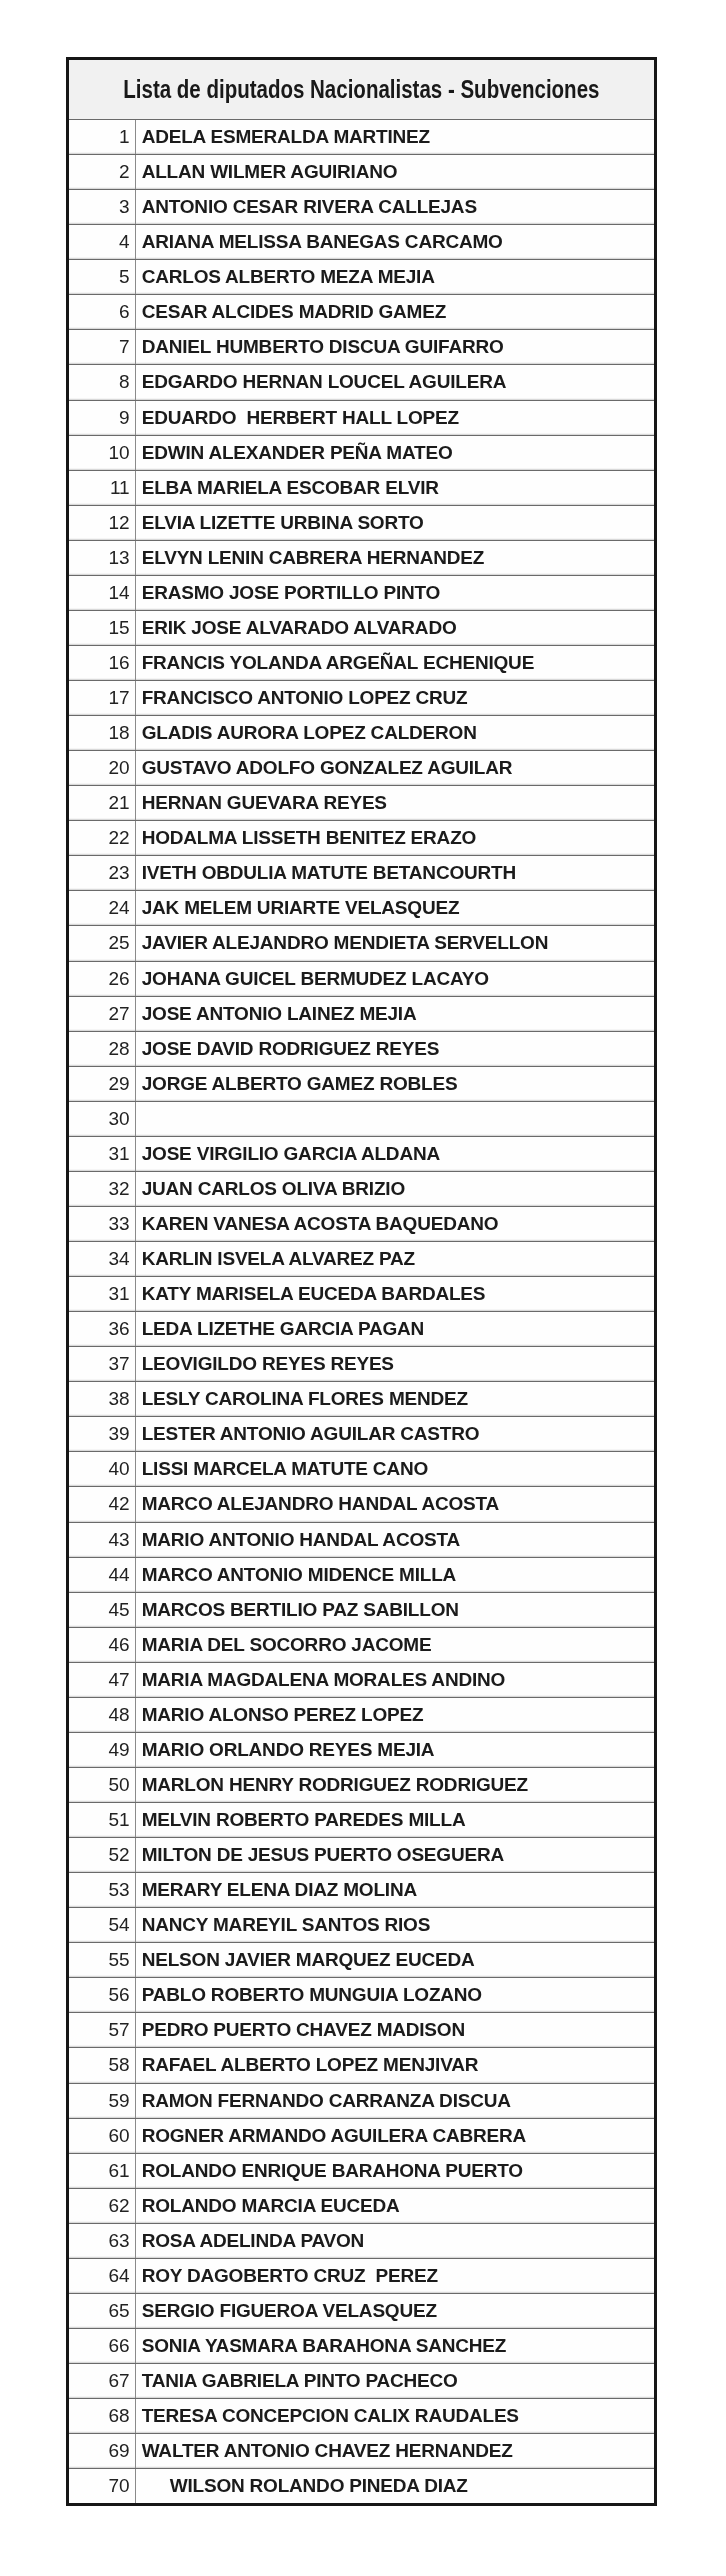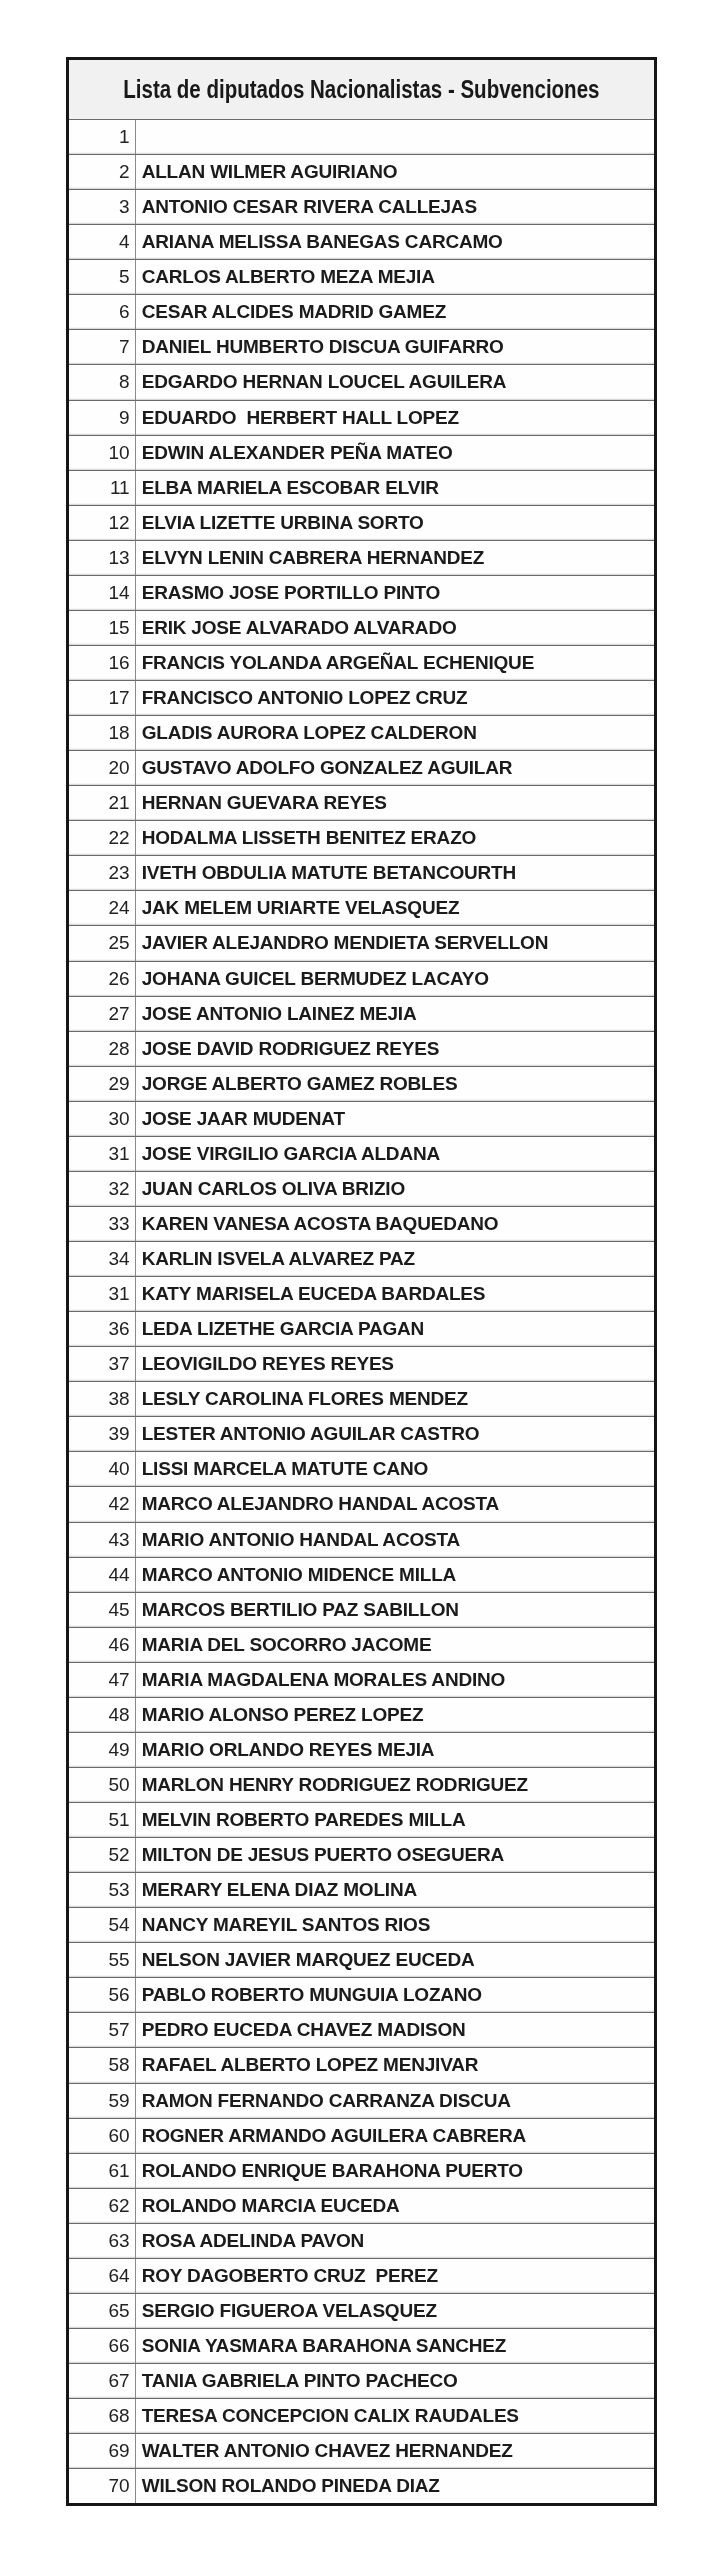--- a/index.html
+++ b/index.html
@@ -55,20 +55,21 @@
     box-sizing: border-box;
     display: flex;
     align-items: stretch;
     border-bottom: 1.3px solid #6a6a6a;
     box-shadow: inset 0 -1.3px 0 #d9d9d9;
     background: #fefefe;
   }
   .row:last-child {
     border-bottom: none;
     box-shadow: none;
+    gap: 28px;
   }
   .num {
     box-sizing: border-box;
     width: 67px;
     flex: 0 0 67px;
     border-right: 1.3px solid #8a8a8a;
     display: flex;
     align-items: center;
     justify-content: flex-end;
     padding-right: 5.7px;
@@ -94,20 +95,21 @@
 <body>
 
 <div class="page">
   <div class="table">
     <div class="header">
       <div class="title">Lista de diputados Nacionalistas - Subvenciones</div>
     </div>
     <div class="rows" id="rows">
   <div class="row">
     <div class="num">1</div>
+    <div class="name">ADELA ESMERALDA MARTINEZ</div>
   </div>
 
   <div class="row">
     <div class="num">2</div>
     <div class="name">ALLAN WILMER AGUIRIANO</div>
   </div>
 
   <div class="row">
     <div class="num">3</div>
     <div class="name">ANTONIO CESAR RIVERA CALLEJAS</div>
@@ -234,21 +236,20 @@
     <div class="name">JOSE DAVID RODRIGUEZ REYES</div>
   </div>
 
   <div class="row">
     <div class="num">29</div>
     <div class="name">JORGE ALBERTO GAMEZ ROBLES</div>
   </div>
 
   <div class="row">
     <div class="num">30</div>
-    <div class="name">JOSE JAAR MUDENAT</div>
   </div>
 
   <div class="row">
     <div class="num">31</div>
     <div class="name">JOSE VIRGILIO GARCIA ALDANA</div>
   </div>
 
   <div class="row">
     <div class="num">32</div>
     <div class="name">JUAN CARLOS OLIVA BRIZIO</div>
@@ -365,21 +366,21 @@
     <div class="name">NELSON JAVIER MARQUEZ EUCEDA</div>
   </div>
 
   <div class="row">
     <div class="num">56</div>
     <div class="name">PABLO ROBERTO MUNGUIA LOZANO</div>
   </div>
 
   <div class="row">
     <div class="num">57</div>
-    <div class="name">PEDRO EUCEDA CHAVEZ MADISON</div>
+    <div class="name">PEDRO PUERTO CHAVEZ MADISON</div>
   </div>
 
   <div class="row">
     <div class="num">58</div>
     <div class="name">RAFAEL ALBERTO LOPEZ MENJIVAR</div>
   </div>
 
   <div class="row">
     <div class="num">59</div>
     <div class="name">RAMON FERNANDO CARRANZA DISCUA</div>

